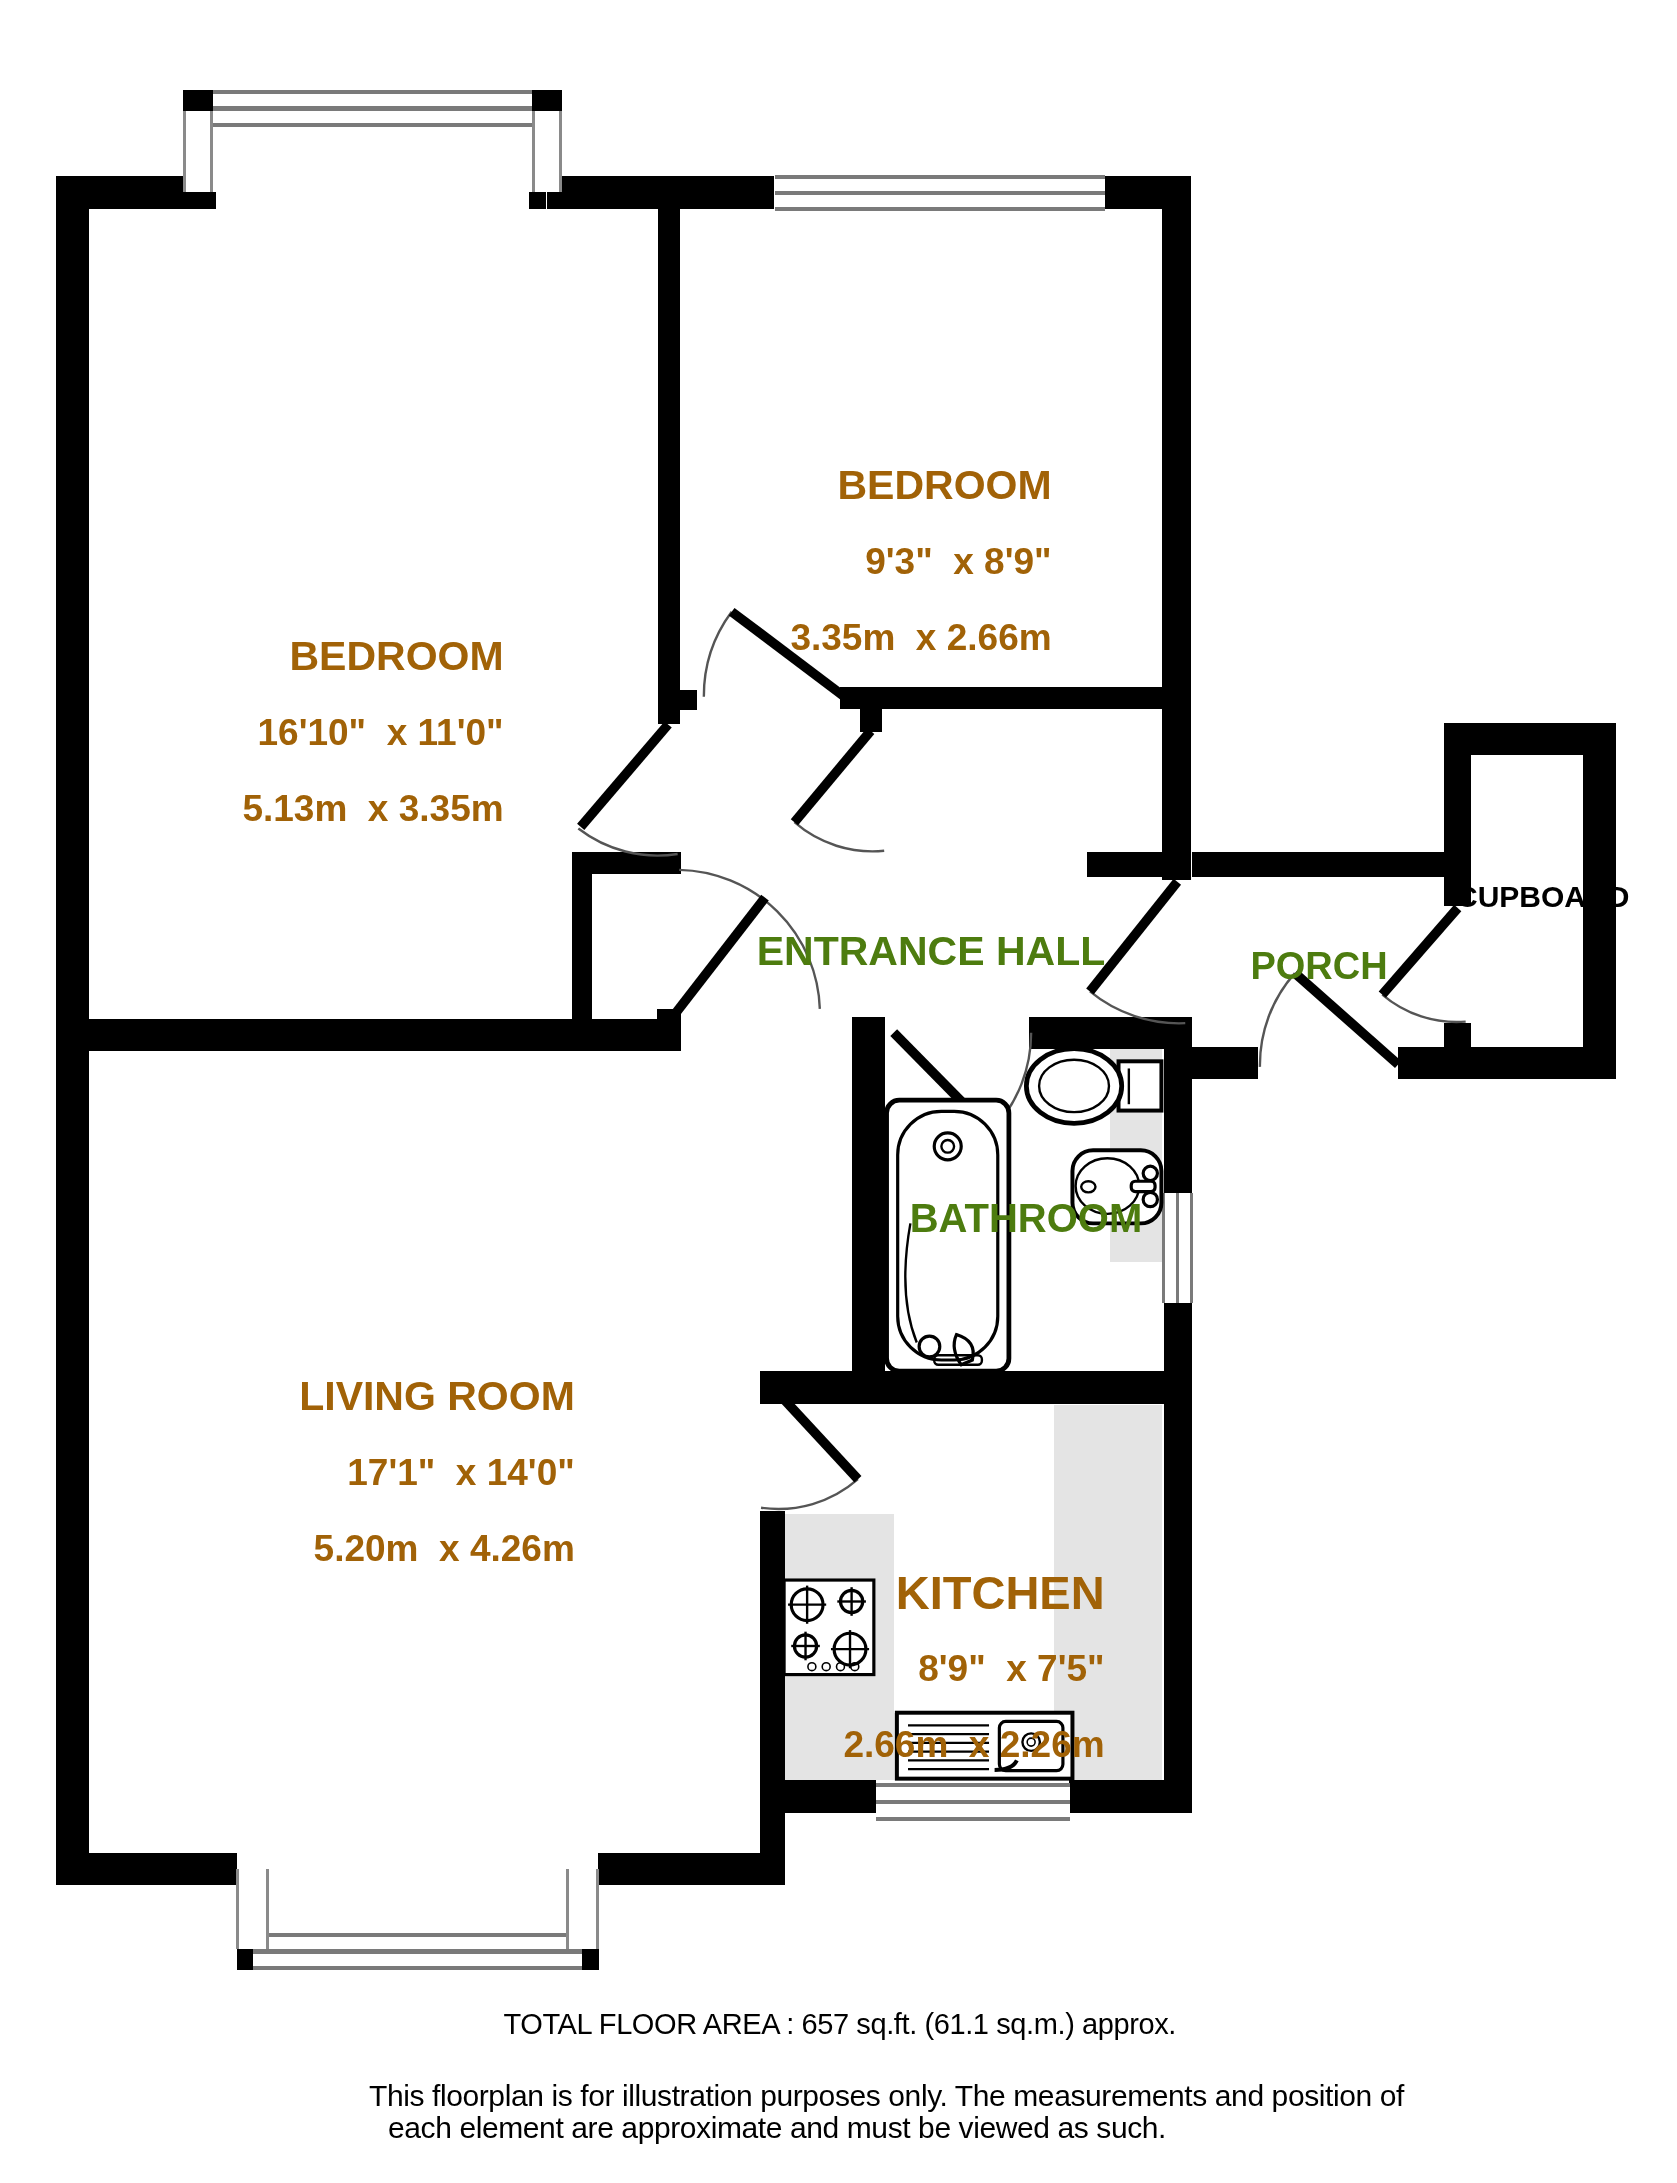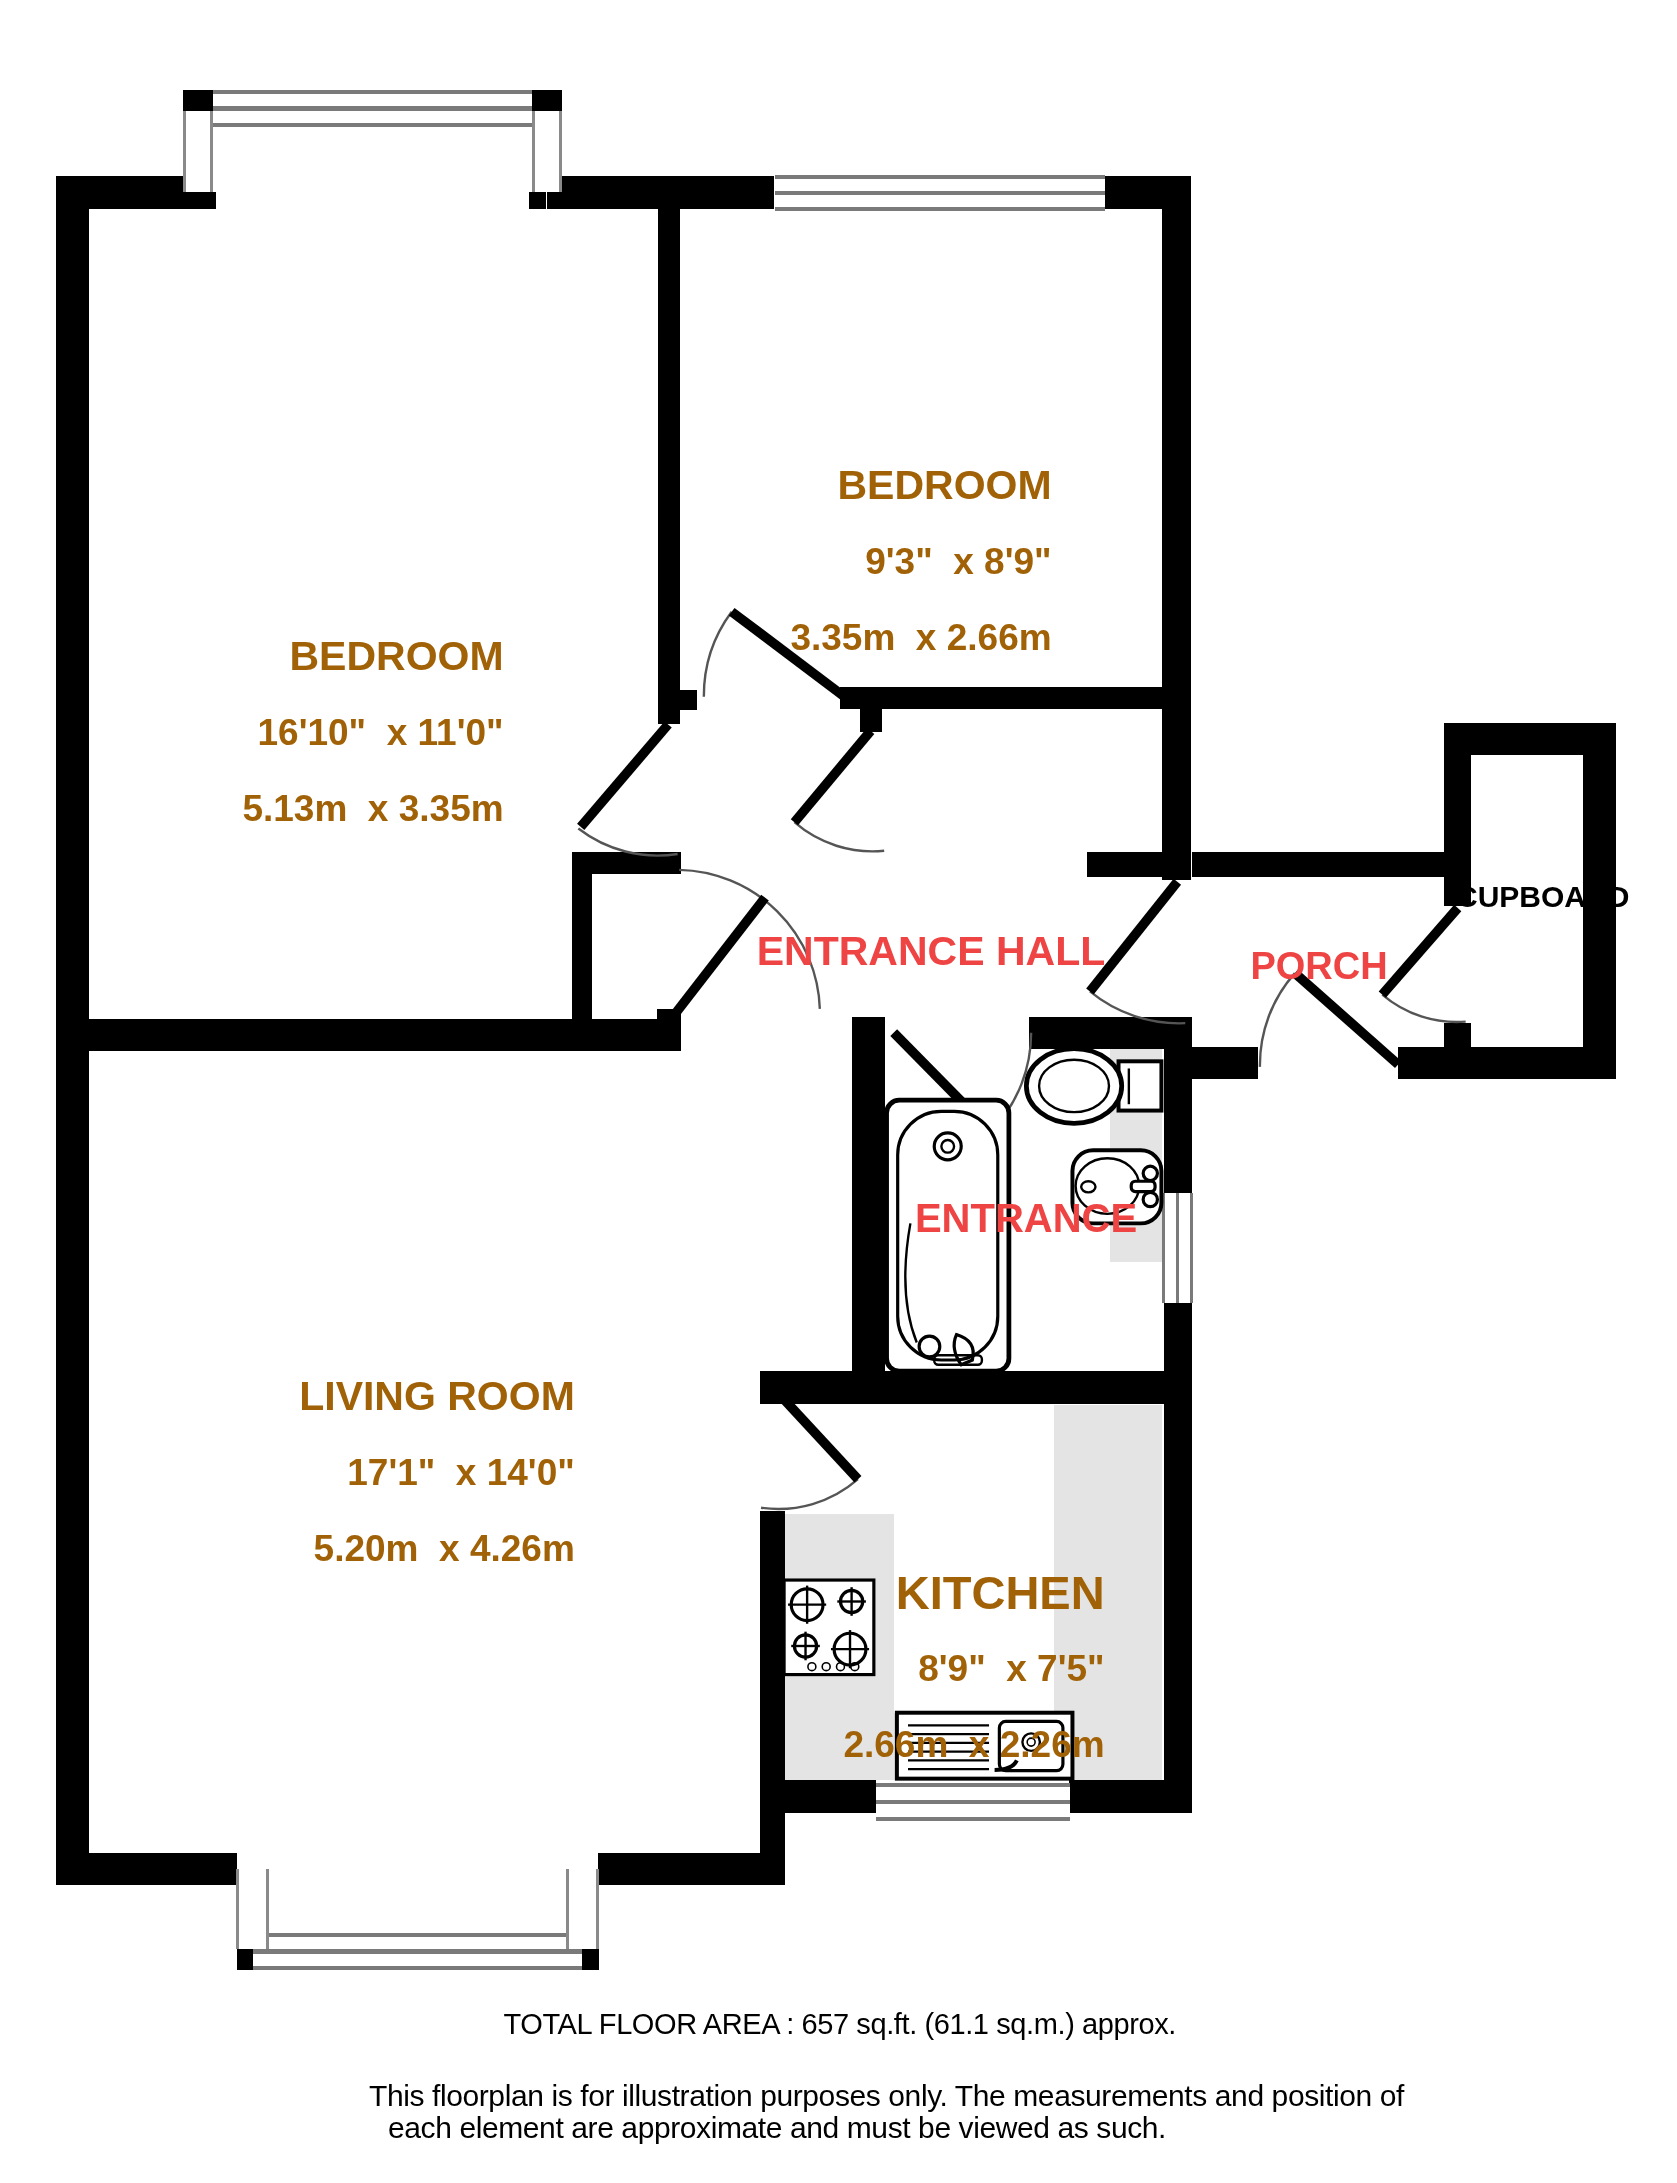--- a/index.html
+++ b/index.html
@@ -11,21 +11,21 @@
         #7a7a7a 0 10%,#fff 10% 44%,#7a7a7a 44% 56%,#fff 56% 90%,#7a7a7a 90% 100%);}
   .winv{position:absolute;z-index:2;background:linear-gradient(to right,
         #7a7a7a 0 10%,#fff 10% 44%,#7a7a7a 44% 56%,#fff 56% 90%,#7a7a7a 90% 100%);}
   .baycol{position:absolute;background:#fff;border-left:3.2px solid #8a8a8a;
         border-right:3.2px solid #8a8a8a;box-sizing:border-box;z-index:2;}
   .overlay{position:absolute;left:0;top:0;z-index:3;}
   .room-label{position:absolute;z-index:4;text-align:right;transform:translateX(-50%);
         color:#a16207;font-weight:bold;white-space:pre;}
   .rl-t{font-size:41px;line-height:49px;}
   .rl-d{font-size:37px;line-height:48px;}
-  .single{position:absolute;z-index:4;font-weight:bold;color:#ef4444;white-space:pre;
+  .single{position:absolute;z-index:4;font-weight:bold;color:#4d7c0f;white-space:pre;
         transform:translateX(-50%);}
   .cup{position:absolute;z-index:1;font-weight:bold;color:#000;white-space:pre;}
   .footer-total{position:absolute;z-index:4;width:858px;left:318px;text-align:right;
         font-size:29px;color:#000;letter-spacing:-0.4px;}
   .footer-disc{position:absolute;z-index:4;left:369px;font-size:30px;line-height:32px;
         color:#000;letter-spacing:-0.4px;white-space:pre;}
 </style>
 </head>
 <body>
 
@@ -198,21 +198,21 @@
     <div class="rl-d">17'1"  x 14'0"</div>
     <div class="rl-d">5.20m  x 4.26m</div>
   </div>
 
   <div class="room-label" style="left:974px;top:1540px;">
     <div class="rl-t" style="font-size:47px;">KITCHEN</div>
     <div class="rl-d">8'9"  x 7'5"</div>
     <div class="rl-d">2.66m  x 2.26m</div>
   </div>
 
-  <div class="single" style="left:1026px;top:1196px;font-size:40px;">ENTRANCE</div>
+  <div class="single" style="left:1026px;top:1196px;font-size:40px;">BATHROOM</div>
   <div class="single" style="left:931px;top:928px;font-size:41px;">ENTRANCE HALL</div>
   <div class="single" style="left:1319px;top:945px;font-size:38px;">PORCH</div>
 
   <div class="footer-total" style="top:2008px;">TOTAL FLOOR AREA : 657 sq.ft. (61.1 sq.m.) approx.</div>
   <div class="footer-disc" style="top:2080px;">This floorplan is for illustration purposes only. The measurements and position of</div>
   <div class="footer-disc" style="top:2112px;margin-left:19px;">each element are approximate and must be viewed as such.</div>
 
 </div>
 
 

